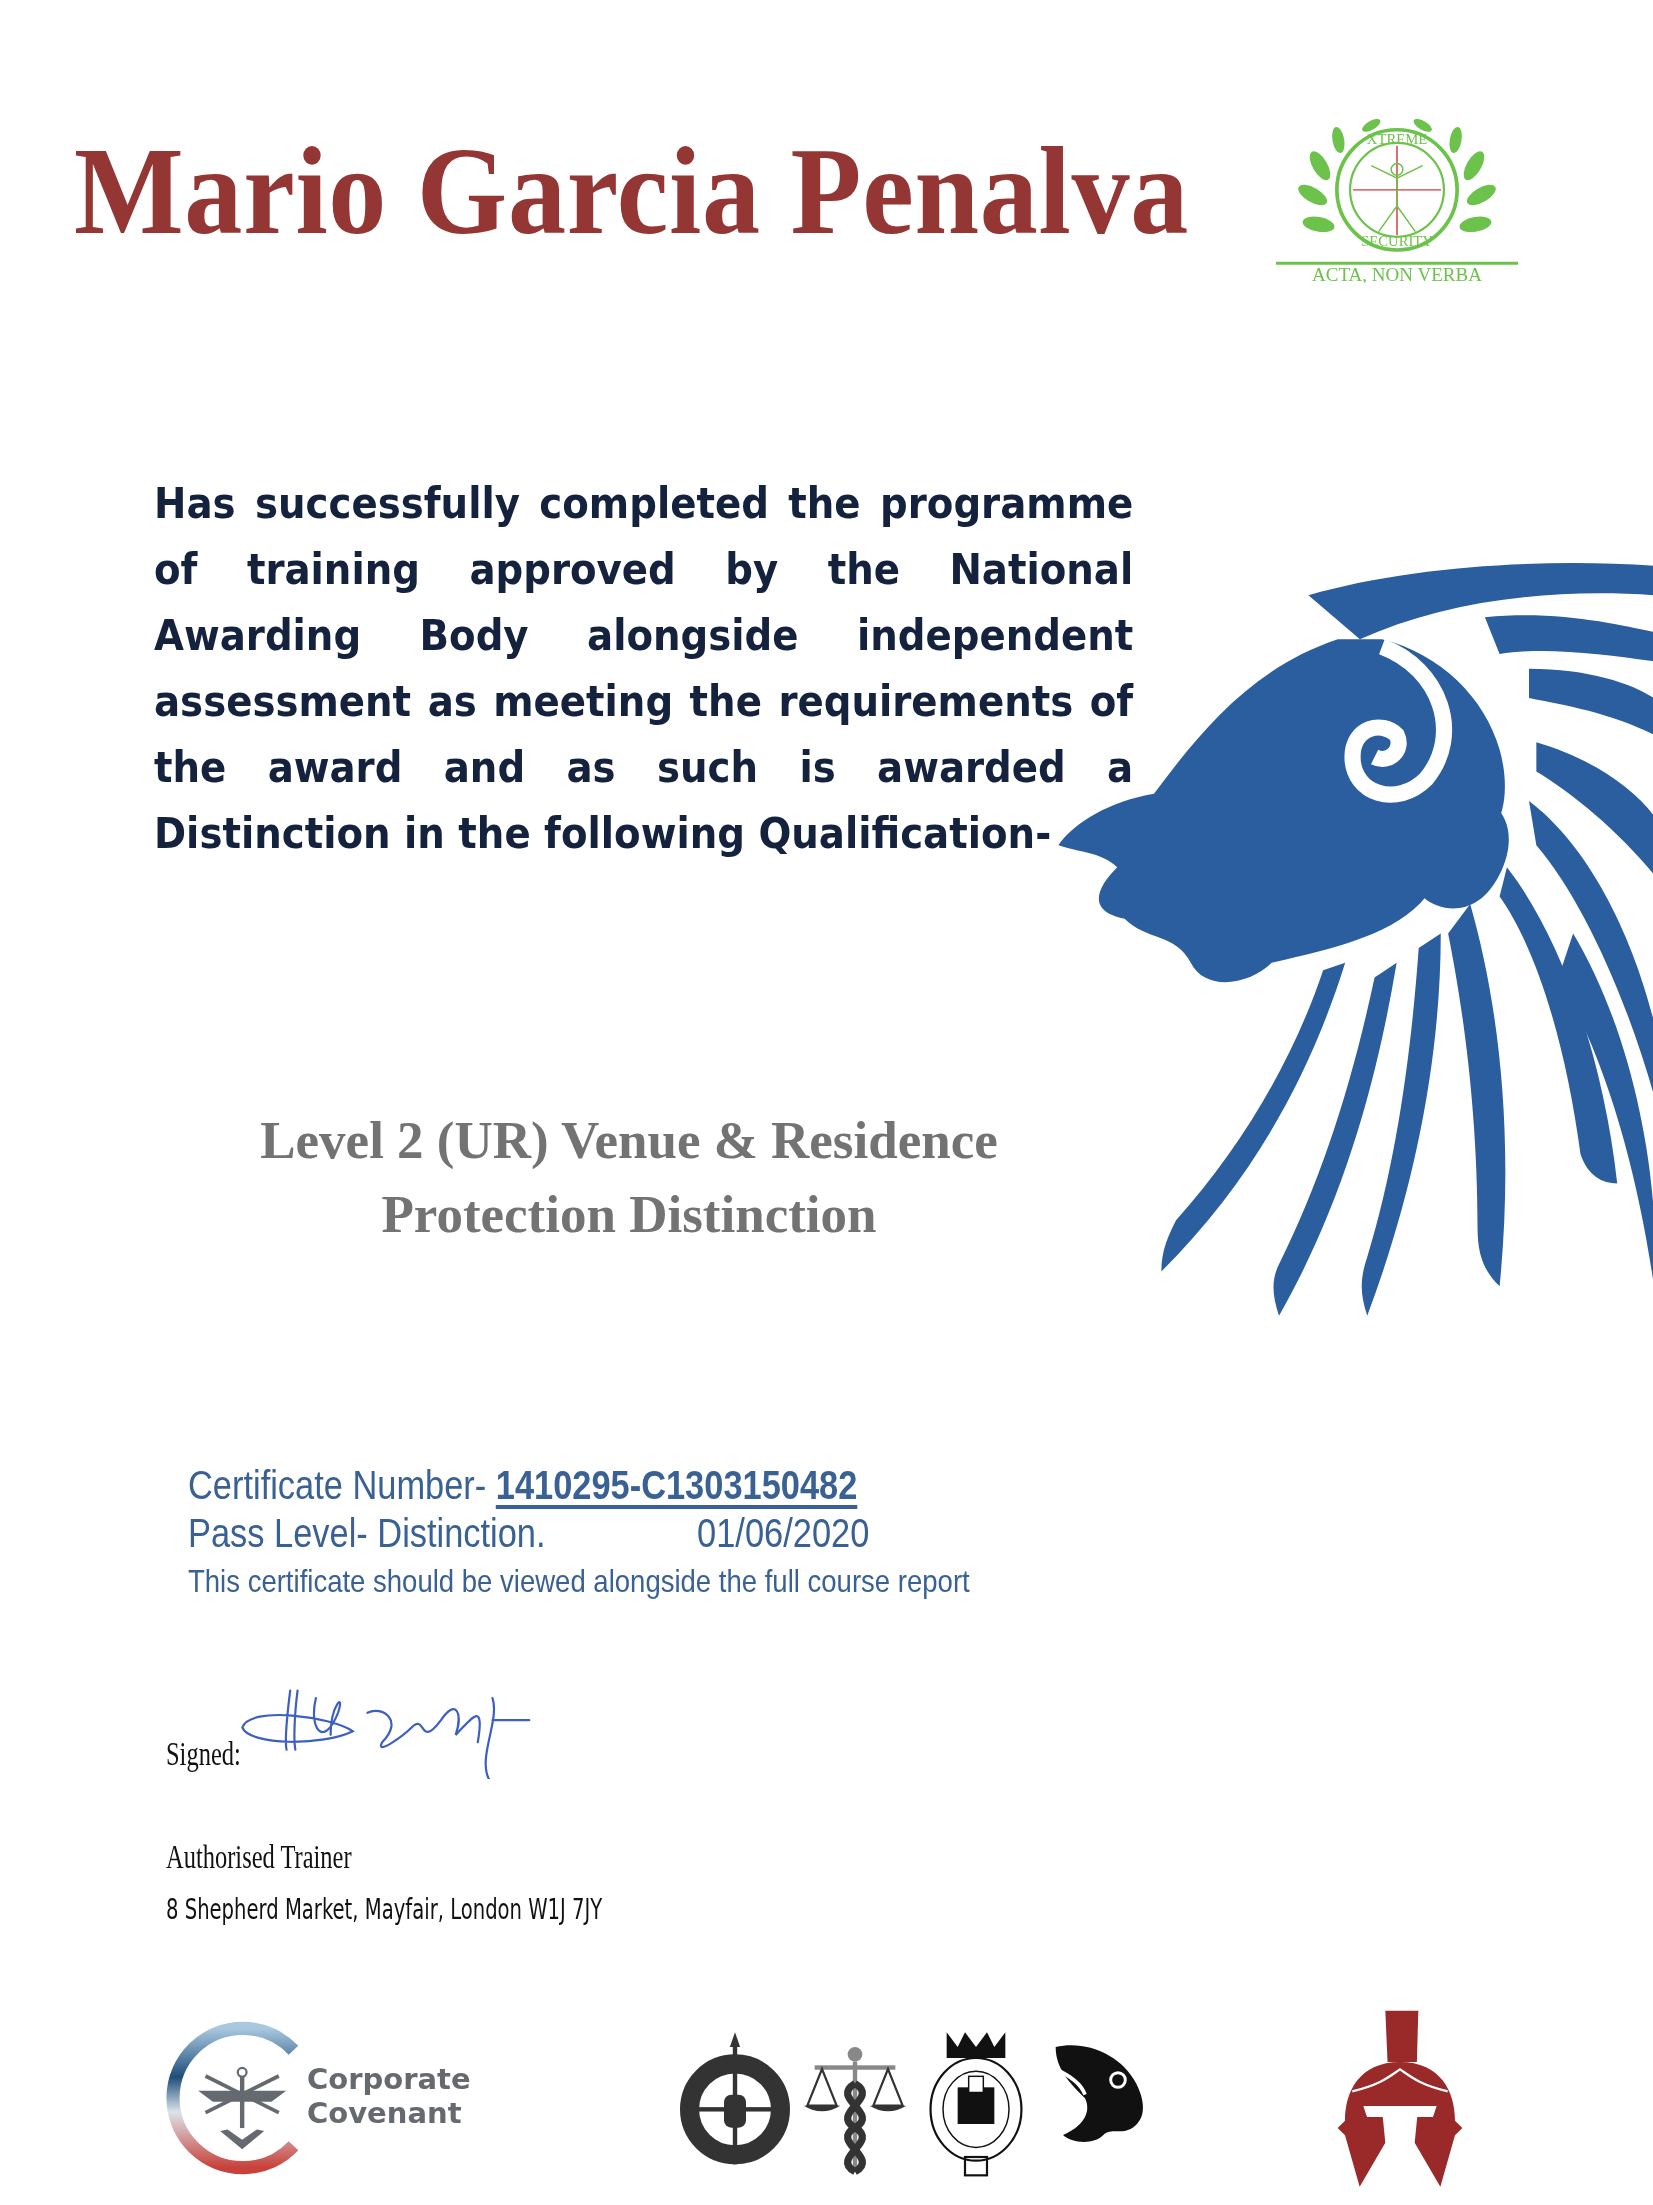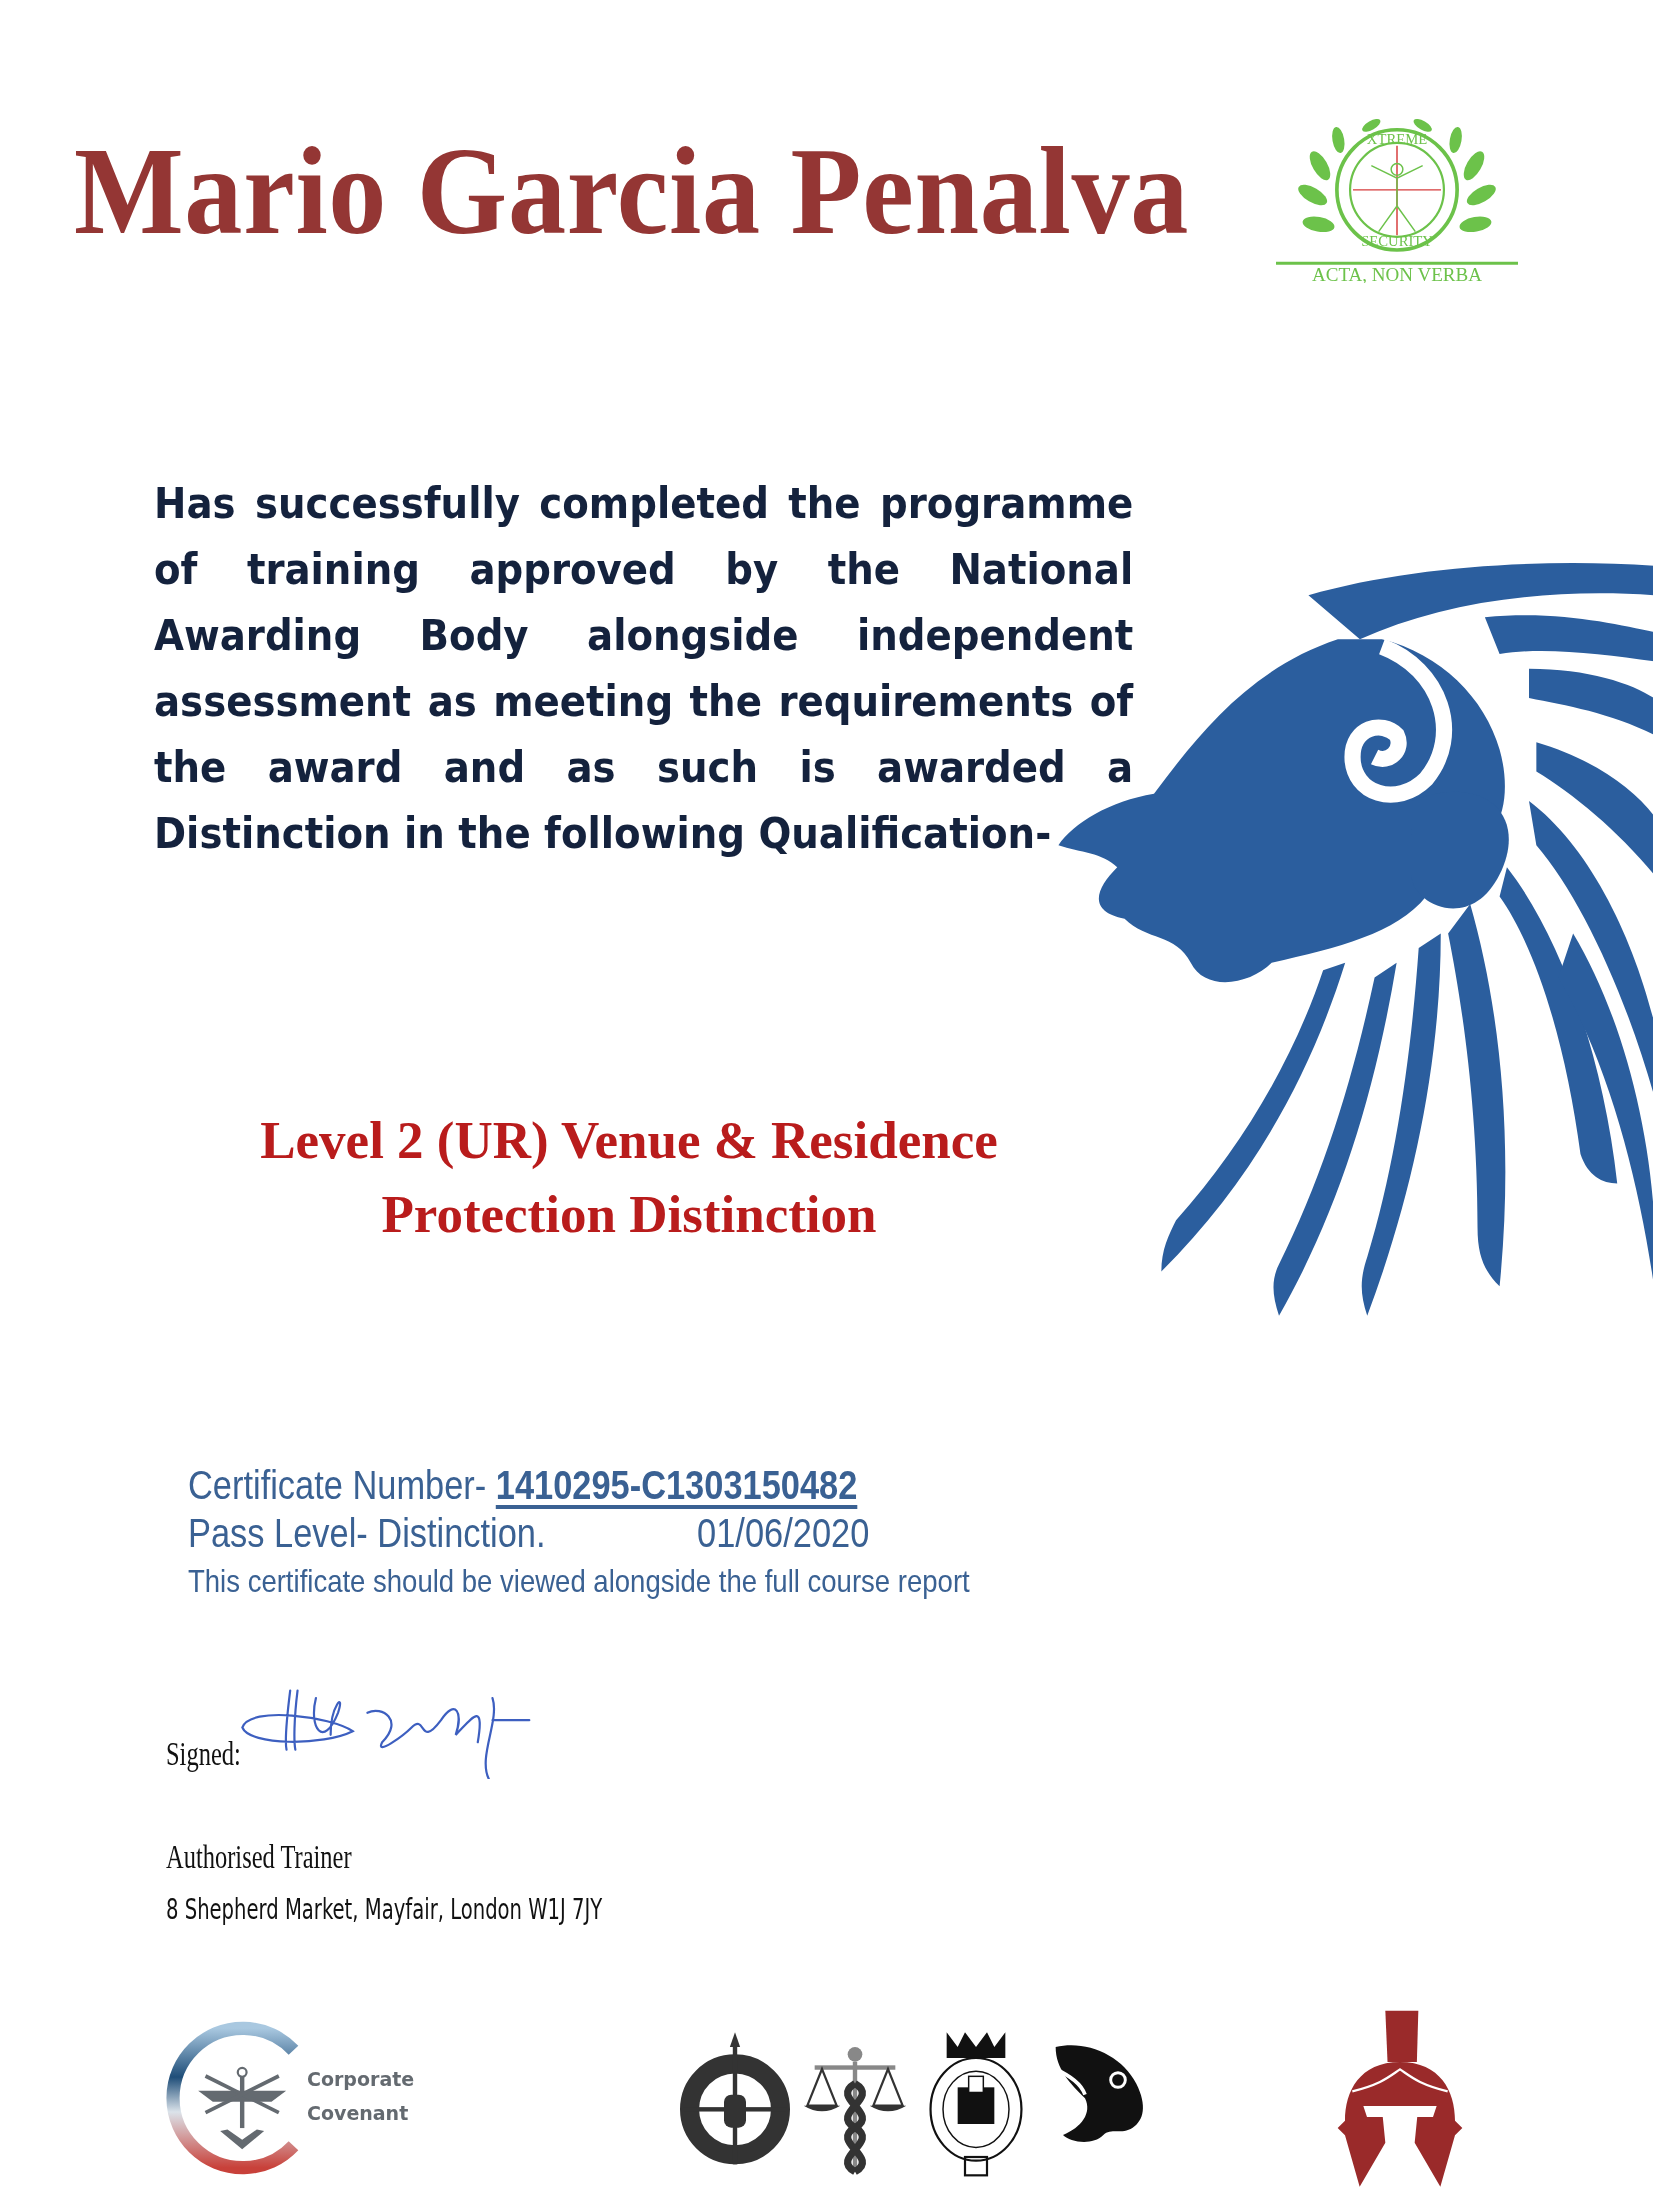--- a/index.html
+++ b/index.html
@@ -22,39 +22,39 @@
     font-size:43px; line-height:66px; color:#14223d; text-align:justify; text-align-last:left;
     transform:scaleX(0.9); transform-origin:left top; width:1088px;
   }
 
   
   #lion { left:1029px; top:551px; width:625px; height:1103px; }
 
   
   #qualification {
     left:162px; top:1103px; width:934px; text-align:center; font-family:"Liberation Serif", serif;
-    font-weight:bold; font-size:53px; line-height:74px; color:#b91c1c;
+    font-weight:bold; font-size:53px; line-height:74px; color:#737373;
   }
 
   
   .info { font-family:"Liberation Sans", sans-serif; color:#3a6193; white-space:nowrap; transform:scaleX(0.86); transform-origin:left top; }
   #cert-line { left:188px; top:1463px; font-size:40px; }
   #cert-number { font-weight:bold; text-decoration:underline; text-decoration-thickness:3.7px; text-underline-offset:5.9px; }
   #pass-line { left:188px; top:1511px; font-size:40px; }
   #note-line { left:188px; top:1563px; font-size:32px; }
 
   
   #signed-label { left:166px; top:1735px; font-family:"Liberation Serif", serif; font-size:34px; color:#111; transform:scaleX(0.72); transform-origin:left top; }
   #signature { left:235px; top:1676px; width:309px; height:103px; }
   #trainer-title { left:166px; top:1838px; font-family:"Liberation Serif", serif; font-size:34px; color:#111; transform:scaleX(0.72); transform-origin:left top; white-space:nowrap; }
   #trainer-address { left:166px; top:1893px; font-family:"DejaVu Sans", sans-serif; font-size:28px; color:#111; transform:scaleX(0.7); transform-origin:left top; white-space:nowrap; }
 
   
   #cc-logo { left:154px; top:2021px; width:323px; height:154px; }
-  #cc-text { left:307px; top:2062px; font-family:"DejaVu Sans", sans-serif; font-weight:bold; font-size:19px; line-height:34px; color:#646a70; }
+  #cc-text { left:307px; top:2062px; font-family:"DejaVu Sans", sans-serif; font-weight:bold; font-size:29px; line-height:34px; color:#646a70; }
   #badges { left:680px; top:2025px; width:478px; height:154px; display:flex; gap:10.3px; }
   .badge { width:110px; height:154px; }
   #helmet { left:1323px; top:1996px; width:154px; height:198px; }
 </style>
 </head>
 <body>
 
 <div id="recipient-name" class="abs">Mario Garcia Penalva</div>
 
 <svg id="xtreme-logo" class="abs" viewBox="0 0 370 255">

